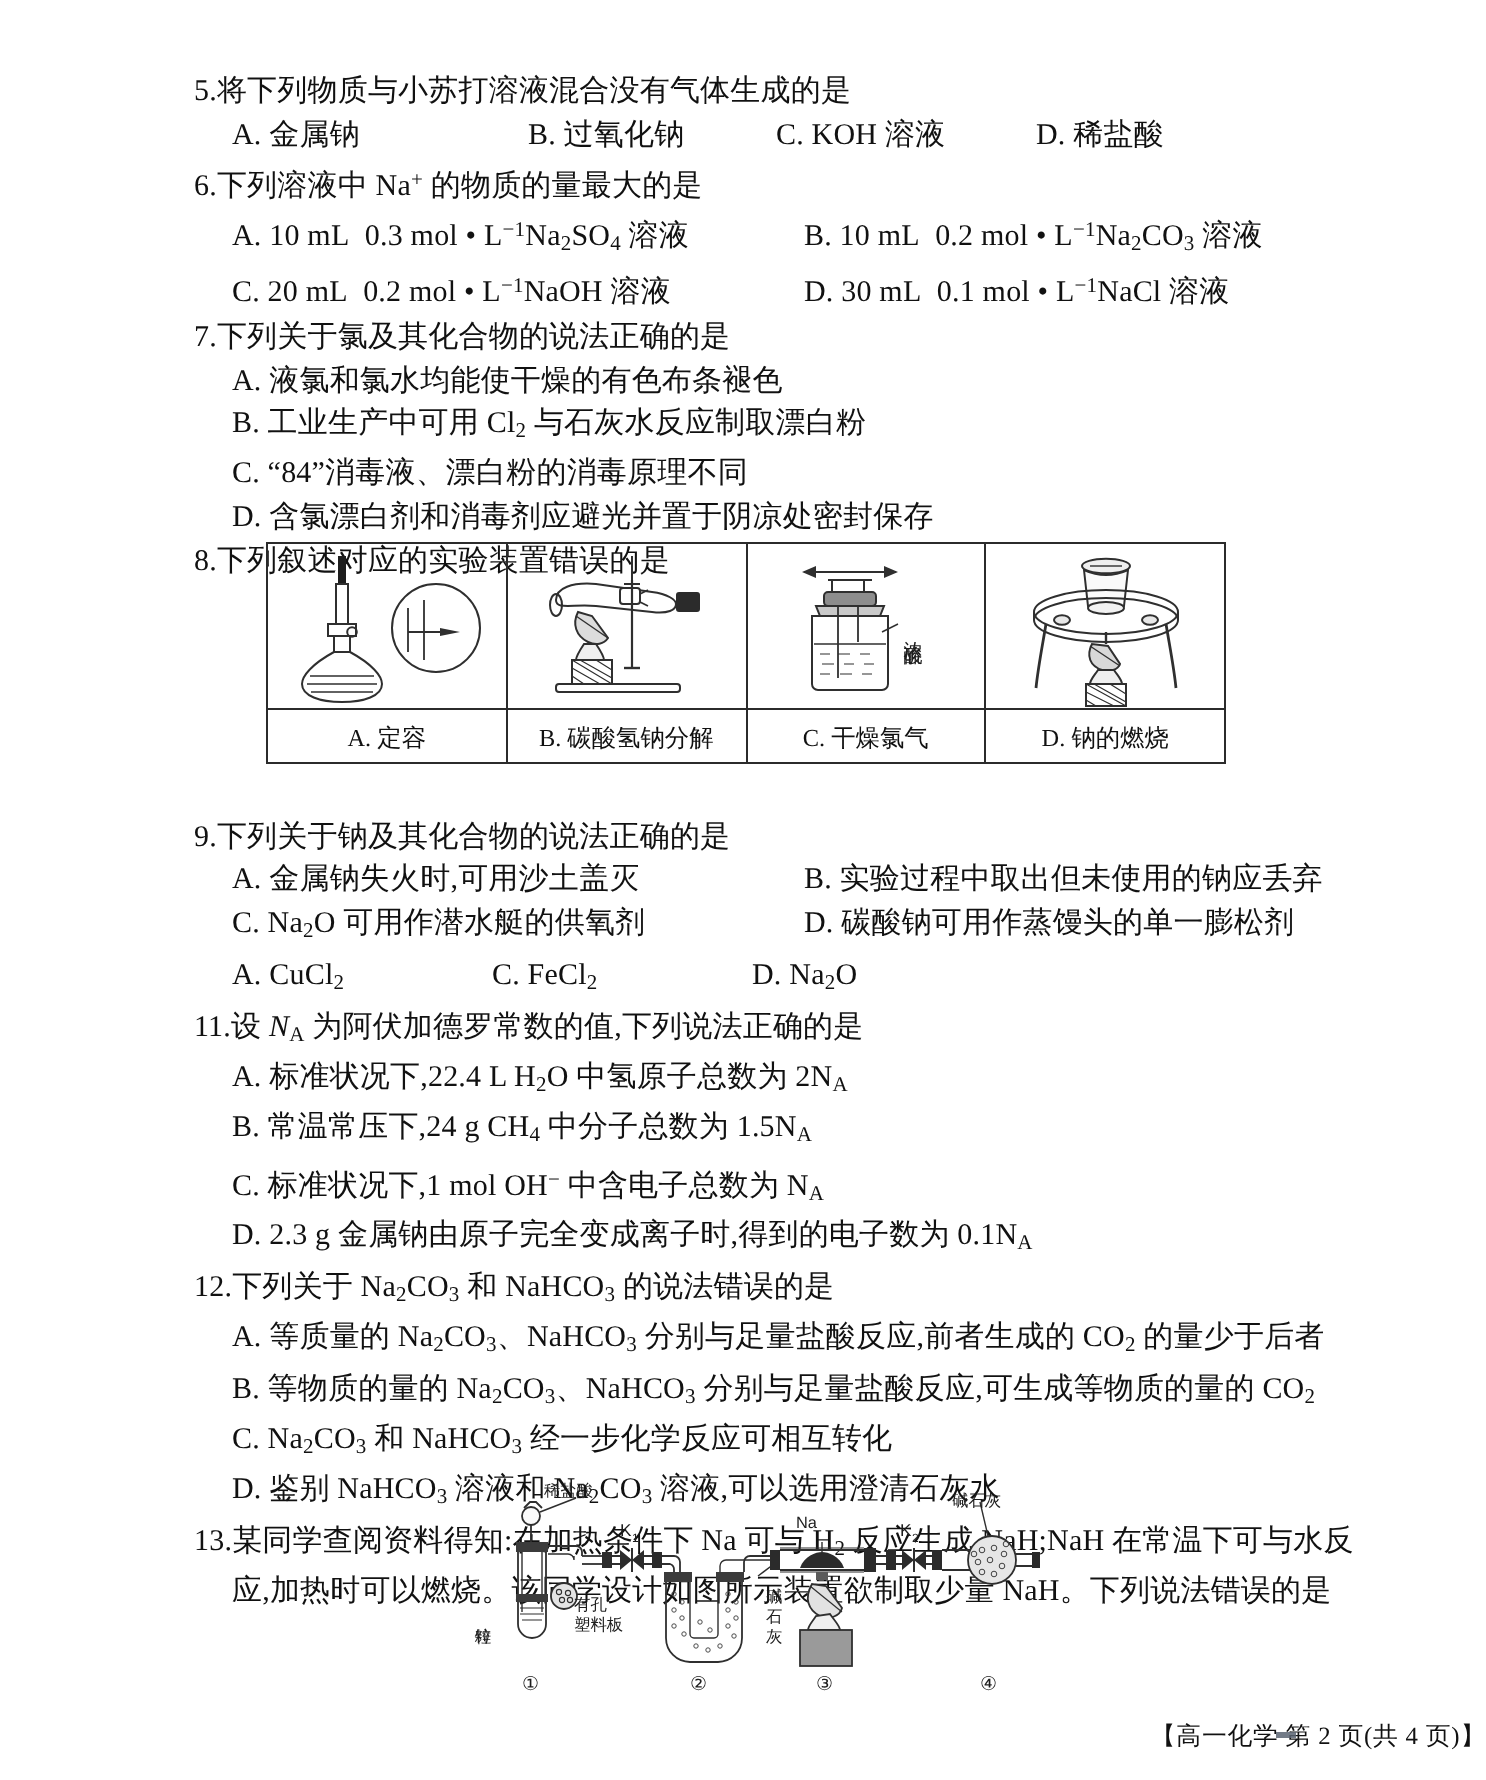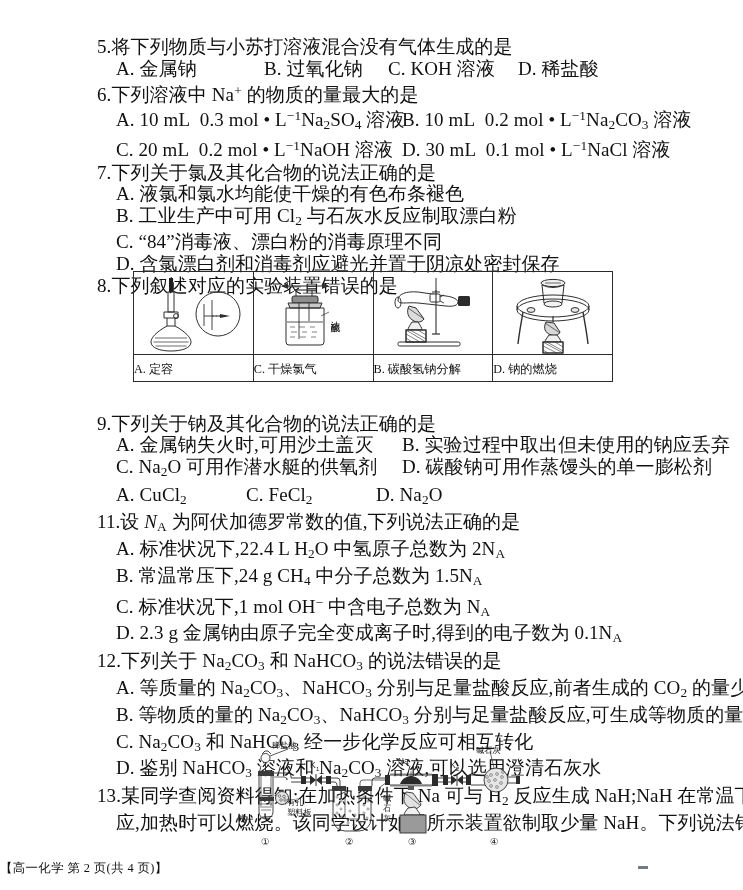--- a/index.html
+++ b/index.html
@@ -24,21 +24,21 @@
   .content {
     position: absolute;
     left: 97px;
     top: 36px;
     width: 560px;
   }
   .q {
     margin: 0 0 1px 0;
   }
   .qline {
-    font-size: 19px;
+    font-size: 15px;
     line-height: 21.5px;
     white-space: nowrap;
     letter-spacing: 0.1px;
   }
   .qstem {
     text-indent: 0;
     padding-left: 0;
   }
   .opt {
     padding-left: 19px;
@@ -85,39 +85,40 @@
     height: 82px;
   }
   .app-label {
     position: absolute;
     left: 0; right: 0;
     top: 82px;
     height: 28px;
     border-top: 1px solid #2b2b2b;
     font-size: 12.2px;
     line-height: 28px;
+    text-align: center;
   }
 
   
   .fig13 {
     position: absolute;
     left: 228px;
     top: 741px;
     width: 294px;
     height: 112px;
     text-align: center;
   }
   .fig13 svg { display:block; }
 
   .footer {
     position: absolute;
     left: 0;
     top: 860px;
     width: 743px;
-    text-align: left;
+    text-align: right;
     font-size: 12.4px;
     letter-spacing: 0.4px;
   }
   .corner-mark {
     position: absolute;
     left: 638px;
     top: 866px;
     width: 10px;
     height: 3px;
     background: #5b6472;
@@ -225,20 +226,46 @@
             <path d="M21 66 h32 M19.5 70 h35 M21.5 74 h31" stroke-width="0.7"></path>
             <circle cx="84" cy="42" r="22"></circle>
             <path d="M70 32 v22 M78 28 v30" stroke-width="0.9"></path>
             <path d="M70 44 h22" stroke-width="0.9"></path>
             <path d="M86 42 l10 2 l-10 2 z" fill="#2f2f2f" stroke="none"></path>
             <path d="M78 44 h8" stroke-dasharray="2 1.5" stroke-width="0.8"></path>
           </g>
         </svg>
       </div>
       <div class="app-label">A. 定容</div>
+    </div>
+
+    <div class="app-cell">
+      <div class="app-fig">
+        <svg width="120" height="82" viewBox="0 0 120 82">
+          <g fill="none" stroke="#2f2f2f" stroke-width="1">
+            <path d="M62 6 v14"></path>
+            <path d="M58 20 h8"></path>
+            <path d="M64 26 l6 -3 M64 28 l6 3" stroke-width="0.9"></path>
+            <path d="M24 28 C24 22 32 19 44 20 L72 24 C80 25 84 28 84 30 C84 33 80 35 72 34 L44 31 C32 30 24 33 24 28 Z"></path>
+            <ellipse cx="24" cy="30.5" rx="3" ry="5.5"></ellipse>
+            <rect x="56" y="22" width="10" height="8" rx="1.5" fill="#fff"></rect>
+            <rect x="84" y="24" width="12" height="10" rx="1.5" fill="#2b2b2b" stroke="none"></rect>
+            <path d="M62 18 v44" stroke-width="1.1"></path>
+            <path d="M35 34 C32 40 34 46 40 49 C44 51 48 50 50 47 L42 36 Z" fill="#dcdcdc"></path>
+            <path d="M34 36 L50 47" stroke-width="0.7"></path>
+            <path d="M38 50 C36 53 34 56 34 58 h14 c0 -2 -2 -5 -4 -8 z" fill="#efefef"></path>
+            <rect x="32" y="58" width="20" height="12" fill="#fff"></rect>
+            <path d="M32 58 l20 12 M36 58 l16 9 M32 62 l14 8 M44 58 l8 5 M32 66 l6 4" stroke-width="0.6"></path>
+            <rect x="32" y="58" width="20" height="12"></rect>
+            <rect x="24" y="70" width="62" height="4" rx="1.5"></rect>
+            <path d="M58 62 h8" stroke-width="1.2"></path>
+          </g>
+        </svg>
+      </div>
+      <div class="app-label">B. 碳酸氢钠分解</div>
     </div>
 
     <div class="app-cell">
       <div class="app-fig">
         <svg width="120" height="82" viewBox="0 0 120 82">
           <g fill="none" stroke="#2f2f2f" stroke-width="1">
             <path d="M40 14 h22" stroke-width="1.1"></path>
             <path d="M40 18 h22" stroke-width="1.1"></path>
             <path d="M28 14 h12 M62 14 h12" stroke-width="1.1"></path>
             <path d="M34 11 l-7 3 l7 3 z" fill="#2f2f2f" stroke="none"></path>
@@ -254,46 +281,20 @@
               <path d="M36 65 h5 M46 65 h6 M57 65 h5"></path>
             </g>
             <path d="M45 31 v36" stroke-width="0.9"></path>
             <path d="M55 31 v18" stroke-width="0.9"></path>
             <path d="M67 44 l8 -4" stroke-width="0.7"></path>
           </g>
           <text x="82" y="41" font-family="'Liberation Sans',sans-serif" font-size="9.5" fill="#1d1d1d" writing-mode="tb" letter-spacing="1">浓硫酸</text>
         </svg>
       </div>
       <div class="app-label">C. 干燥氯气</div>
-    </div>
-
-    <div class="app-cell">
-      <div class="app-fig">
-        <svg width="120" height="82" viewBox="0 0 120 82">
-          <g fill="none" stroke="#2f2f2f" stroke-width="1">
-            <path d="M62 6 v14"></path>
-            <path d="M58 20 h8"></path>
-            <path d="M64 26 l6 -3 M64 28 l6 3" stroke-width="0.9"></path>
-            <path d="M24 28 C24 22 32 19 44 20 L72 24 C80 25 84 28 84 30 C84 33 80 35 72 34 L44 31 C32 30 24 33 24 28 Z"></path>
-            <ellipse cx="24" cy="30.5" rx="3" ry="5.5"></ellipse>
-            <rect x="56" y="22" width="10" height="8" rx="1.5" fill="#fff"></rect>
-            <rect x="84" y="24" width="12" height="10" rx="1.5" fill="#2b2b2b" stroke="none"></rect>
-            <path d="M62 18 v44" stroke-width="1.1"></path>
-            <path d="M35 34 C32 40 34 46 40 49 C44 51 48 50 50 47 L42 36 Z" fill="#dcdcdc"></path>
-            <path d="M34 36 L50 47" stroke-width="0.7"></path>
-            <path d="M38 50 C36 53 34 56 34 58 h14 c0 -2 -2 -5 -4 -8 z" fill="#efefef"></path>
-            <rect x="32" y="58" width="20" height="12" fill="#fff"></rect>
-            <path d="M32 58 l20 12 M36 58 l16 9 M32 62 l14 8 M44 58 l8 5 M32 66 l6 4" stroke-width="0.6"></path>
-            <rect x="32" y="58" width="20" height="12"></rect>
-            <rect x="24" y="70" width="62" height="4" rx="1.5"></rect>
-            <path d="M58 62 h8" stroke-width="1.2"></path>
-          </g>
-        </svg>
-      </div>
-      <div class="app-label">B. 碳酸氢钠分解</div>
     </div>
 
     <div class="app-cell">
       <div class="app-fig">
         <svg width="120" height="82" viewBox="0 0 120 82">
           <g fill="none" stroke="#2f2f2f" stroke-width="1">
             <ellipse cx="60" cy="11" rx="12" ry="3.6" fill="#efefef"></ellipse>
             <path d="M52 11 h16" stroke-width="0.7"></path>
             <path d="M49 13 q11 5 22 0 l-2 18 q-9 4 -18 0 z" fill="#fafafa"></path>
             <ellipse cx="60" cy="32" rx="9" ry="3" fill="#f2f2f2"></ellipse>

